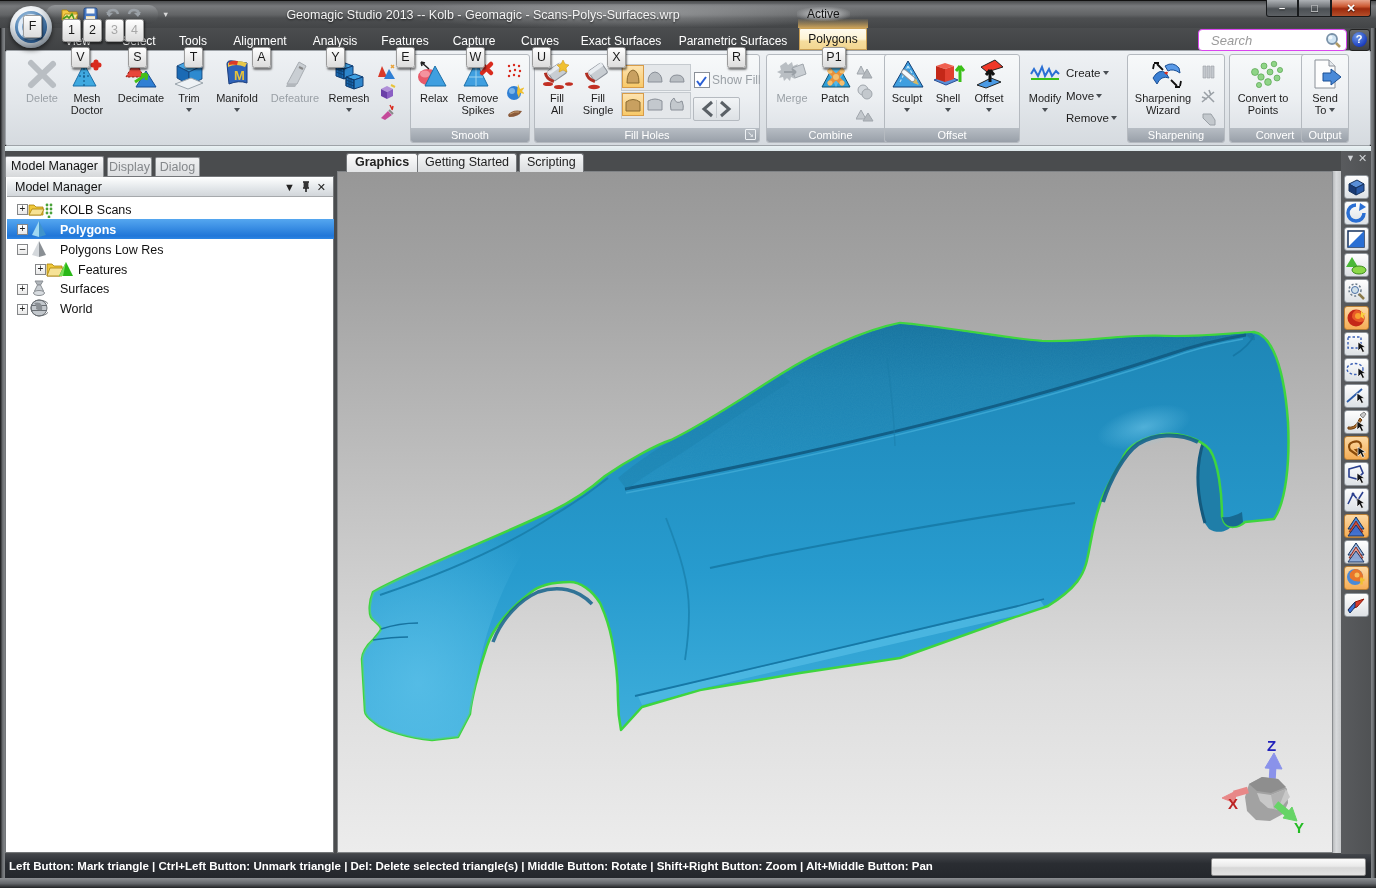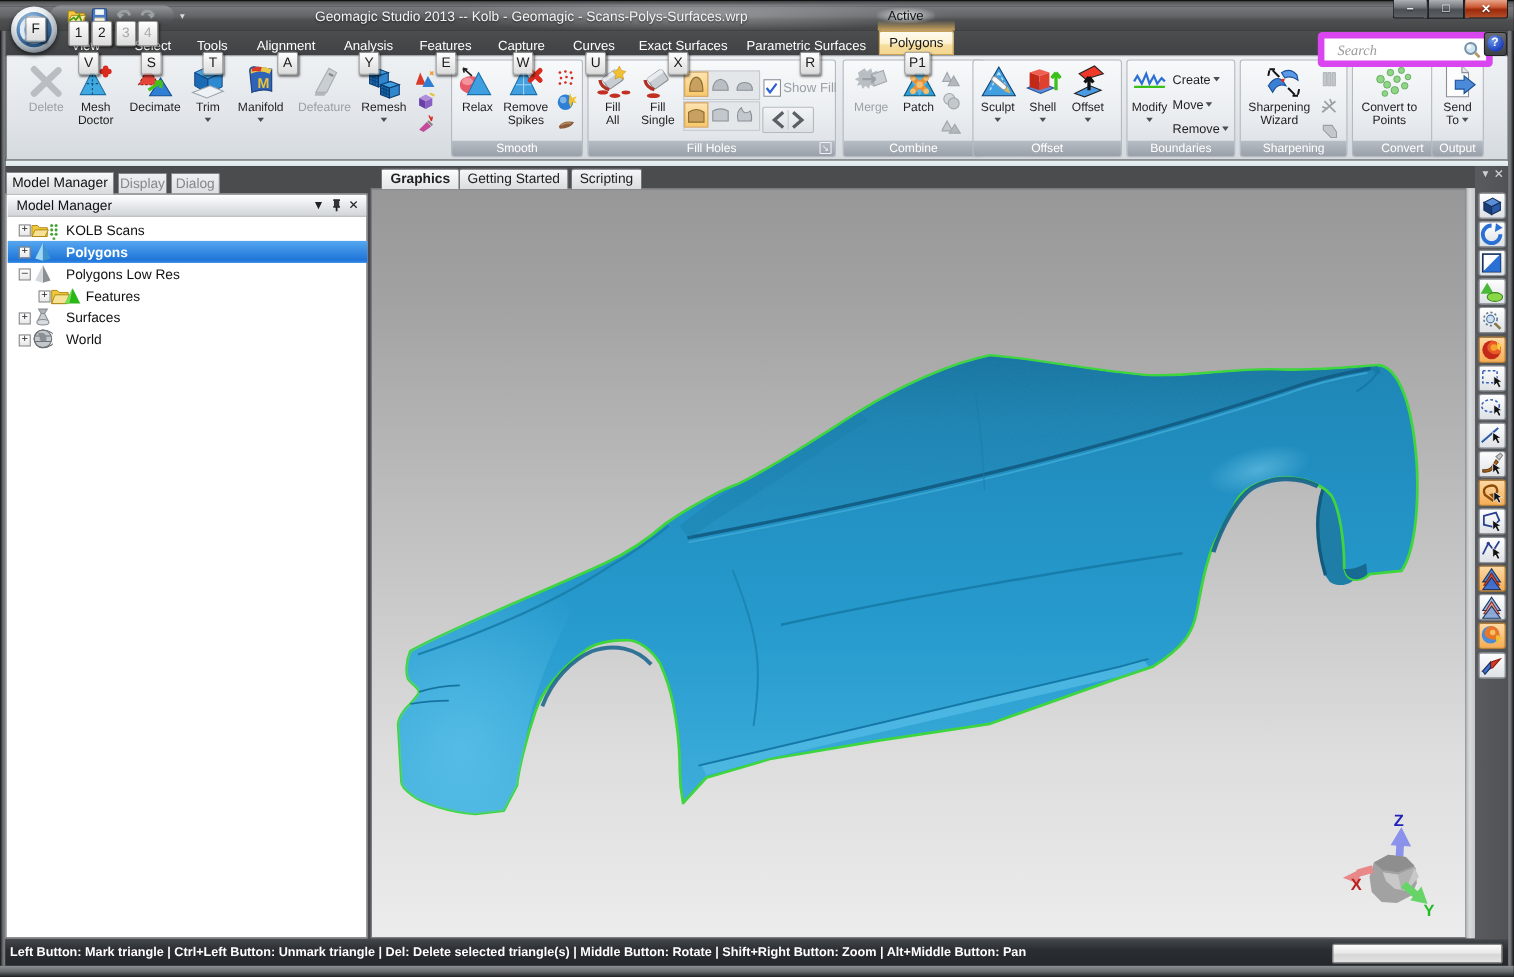--- a/index.html
+++ b/index.html
@@ -25,21 +25,21 @@
 .winbtn{top:0px;height:17px;border:1px solid #191b1d;border-top:none;box-sizing:border-box;z-index:8;}
 #btnmin{left:1266px;width:32px;background:linear-gradient(#aeb2b6 0%,#75797d 40%,#4b5054 55%,#5d6165 100%);border-bottom-left-radius:3px;}
 #btnmax{left:1298px;width:33px;background:linear-gradient(#aeb2b6 0%,#75797d 40%,#4b5054 55%,#5d6165 100%);}
 #btnclose{left:1331px;width:40px;background:linear-gradient(#e8a58c 0%,#cc5a34 40%,#9c2a0c 55%,#b44e2a 100%);border-bottom-right-radius:3px;}
 .winbtn .glyph{position:absolute;left:0;top:0;width:100%;height:100%;display:flex;align-items:center;justify-content:center;color:#fff;font-size:11px;font-weight:bold;text-shadow:0 1px 1px rgba(0,0,0,.7);}
 
 #tabrow{left:0;top:28px;width:1376px;height:22px;background:linear-gradient(#4b4d4f,#404244);}
 .rtab{position:absolute;top:32px;height:18px;line-height:18px;color:#fff;font-size:12px;text-align:center;z-index:4;}
 #poly-tab{position:absolute;left:799px;top:28px;width:68px;height:22px;background:linear-gradient(#fefbf2 0%,#fdf3d3 50%,#f6dd9e 60%,#f2d58f 100%);border-radius:2px 2px 0 0;box-shadow:inset 0 0 0 1px #caa055;color:#141414;font-size:12px;text-align:center;line-height:22px;z-index:4;}
 
-#searchbox{left:1198px;top:29px;width:147px;height:20px;background:#fff;border-radius:4px;border:6px solid #d946ef;z-index:5;font-family:Liberation Serif, serif;}
+#searchbox{left:1198px;top:29px;width:147px;height:20px;background:#fff;border-radius:4px;border:1px solid #d946ef;z-index:5;}
 #searchbox .ph{position:absolute;left:12px;top:3px;font-size:13px;font-style:italic;color:#9a9a9a;}
 #helpbtn{left:1349px;top:29px;width:19px;height:20px;background:linear-gradient(#6a6d70,#3e4144);border:1px solid #222;border-radius:3px;z-index:5;}
 #helpbtn .q{position:absolute;left:1.5px;top:2px;width:15px;height:15px;border-radius:50%;background:radial-gradient(circle at 35% 30%,#6f9ae6,#1c3fc0 70%,#0c2488);color:#fff;font-size:11px;font-weight:bold;text-align:center;line-height:15px;}
 
 .keytip{position:absolute;background:linear-gradient(#ffffff,#e9e9e9 60%,#dcdcdc);border:1px solid #9b9b9b;border-radius:2.5px;box-shadow:1px 1.5px 2px rgba(0,0,0,.5);color:#1a1a1a;font-size:12.5px;text-align:center;width:17px;height:19px;line-height:19px;z-index:40;}
 .keytip.gray{color:#a8a8a8;}
 
 #ribbon{left:5px;top:50px;width:1366px;height:96px;background:linear-gradient(#eef1f4 0%,#e2e6ea 55%,#d5dadf 100%);border:1px solid #9ea3a8;border-radius:2px;box-sizing:border-box;}
 #ribbonedge{left:5px;top:146px;width:1366px;height:5px;background:linear-gradient(#eaf2f4,#dce6e9);}
 .rgroup{position:absolute;top:54px;height:89px;background:linear-gradient(#f7f9fa 0%,#eceff2 50%,#dde1e6 92%);border:1px solid #b5bac0;border-radius:3px;box-sizing:border-box;z-index:2;}
@@ -154,23 +154,20 @@
       <div class="band">Smooth</div>
     </div>
   <div class="rgroup" style="left:534px;width:226px;">
       <div class="band">Fill Holes<span style="position:absolute;right:3px;bottom:2px;width:9px;height:9px;border:1px solid #eef1f4;border-radius:1px;font-size:8px;line-height:9px;color:#eef1f4;">↘</span></div>
     </div>
   <div class="rgroup" style="left:766px;width:129px;">
       <div class="band">Combine</div>
     </div>
   <div class="rgroup" style="left:884px;width:136px;">
       <div class="band">Offset</div>
-    </div>
-  <div class="rgroup" style="left:1024px;width:99px;">
-      <div class="band">Boundaries</div>
     </div>
   <div class="rgroup" style="left:1127px;width:98px;">
       <div class="band">Sharpening</div>
     </div>
   <div class="rgroup" style="left:1229px;width:92px;">
       <div class="band">Convert</div>
     </div>
   <div class="rgroup" style="left:1301px;width:48px;">
       <div class="band">Output</div>
     </div>

